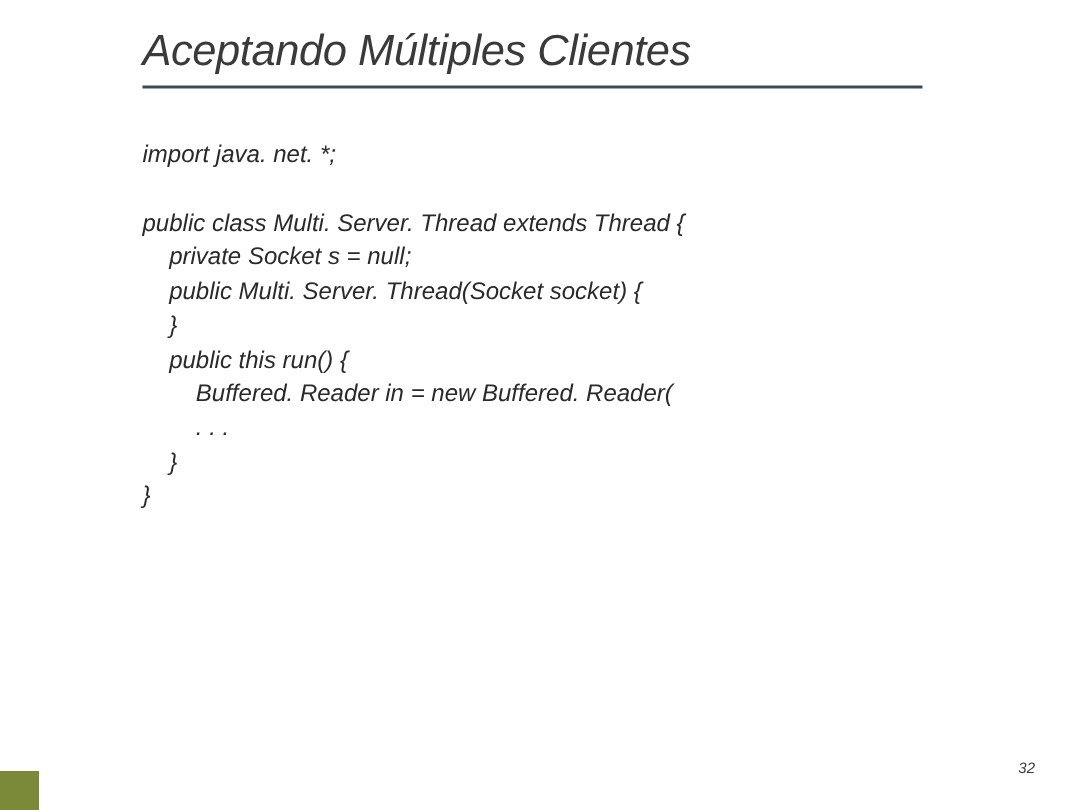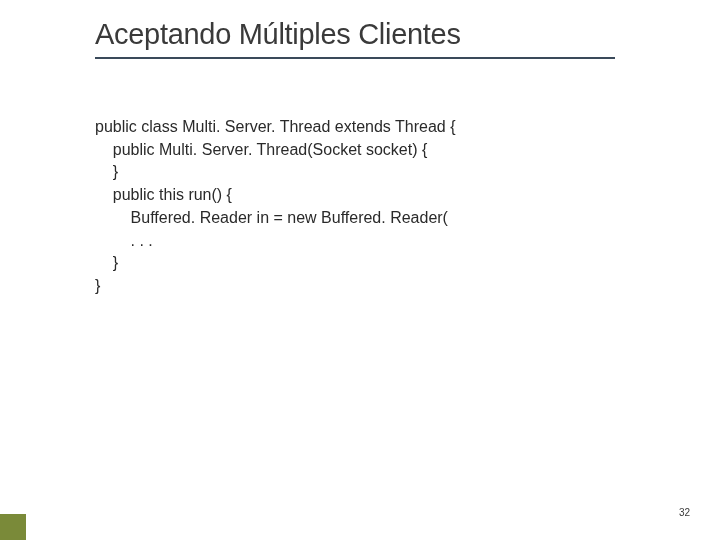--- a/index.html
+++ b/index.html
@@ -1,18 +1,19 @@
 <!DOCTYPE html>
 <html><head>
   <meta charset="utf-8">
   <style>
     * {
       margin: 0;
       padding: 0;
       box-sizing: border-box;
+      font-style: italic;
     }
     body {
       width: 720px;
       height: 540px;
       background: #ffffff;
       font-family: Verdana, Geneva, sans-serif;
       position: relative;
       overflow: hidden;
     }
     .slide {
@@ -63,22 +64,24 @@
     }
   </style>
 </head>
 <body>
 
 <div class="slide">
   <h1 class="title">Aceptando Múltiples Clientes</h1>
   <div class="title-underline"></div>
 
   <div class="code-block">
+    <div class="code-line">import java. net. *;</div>
     <div class="spacer"></div>
     <div class="code-line">public class Multi. Server. Thread extends Thread {</div>
+    <div class="code-line">    private Socket s = null;</div>
     <div class="code-line">    public Multi. Server. Thread(Socket socket) {</div>
     <div class="code-line">    }</div>
     <div class="code-line">    public this run() {</div>
     <div class="code-line">        Buffered. Reader in = new Buffered. Reader(</div>
     <div class="code-line">        . . .</div>
     <div class="code-line">    }</div>
     <div class="code-line">}</div>
   </div>
 
   <div class="page-number">32</div>

